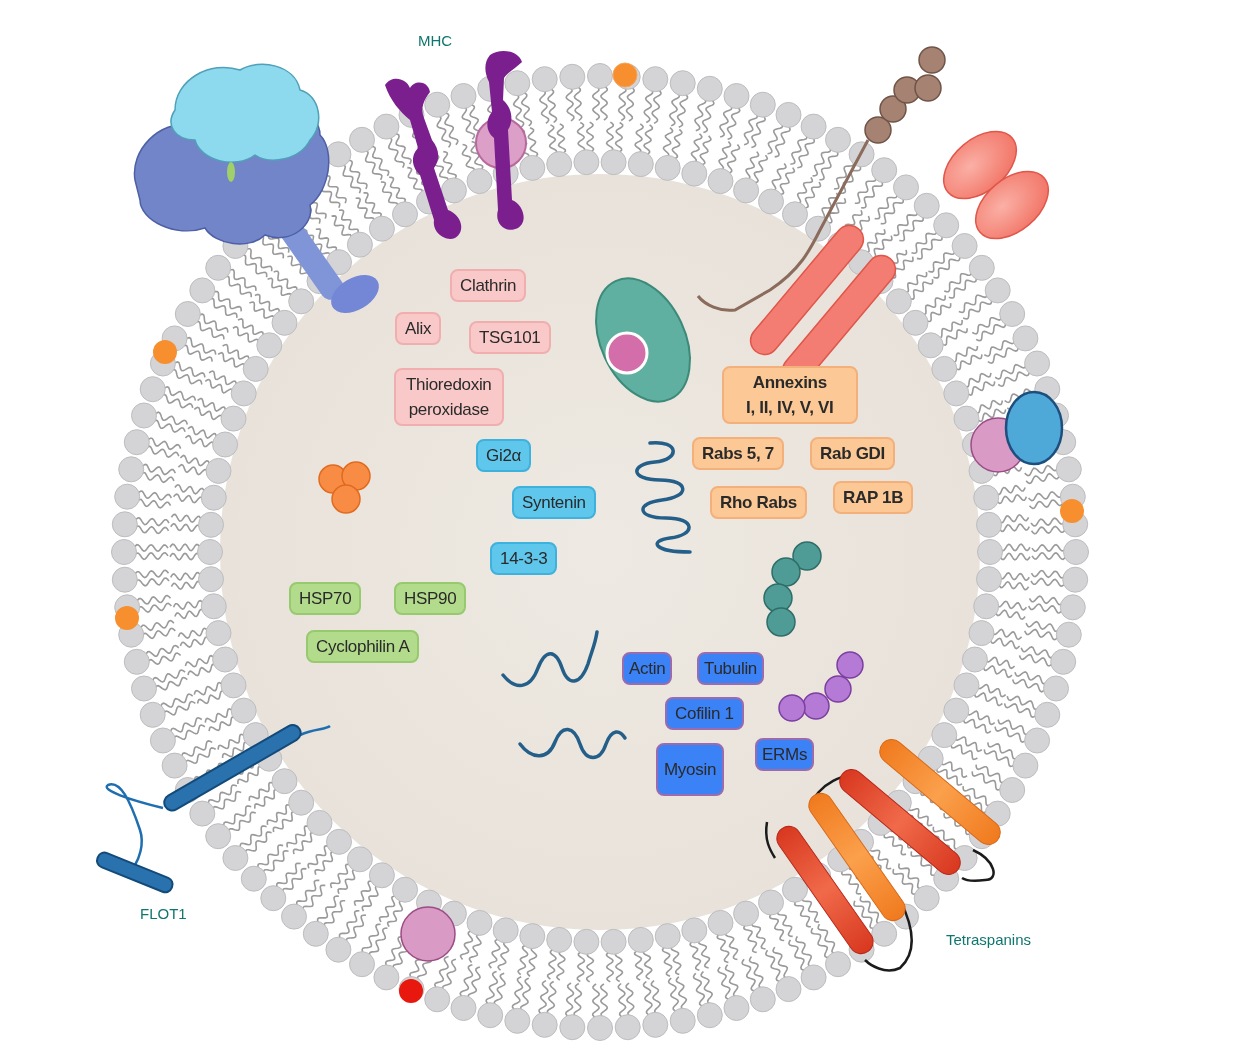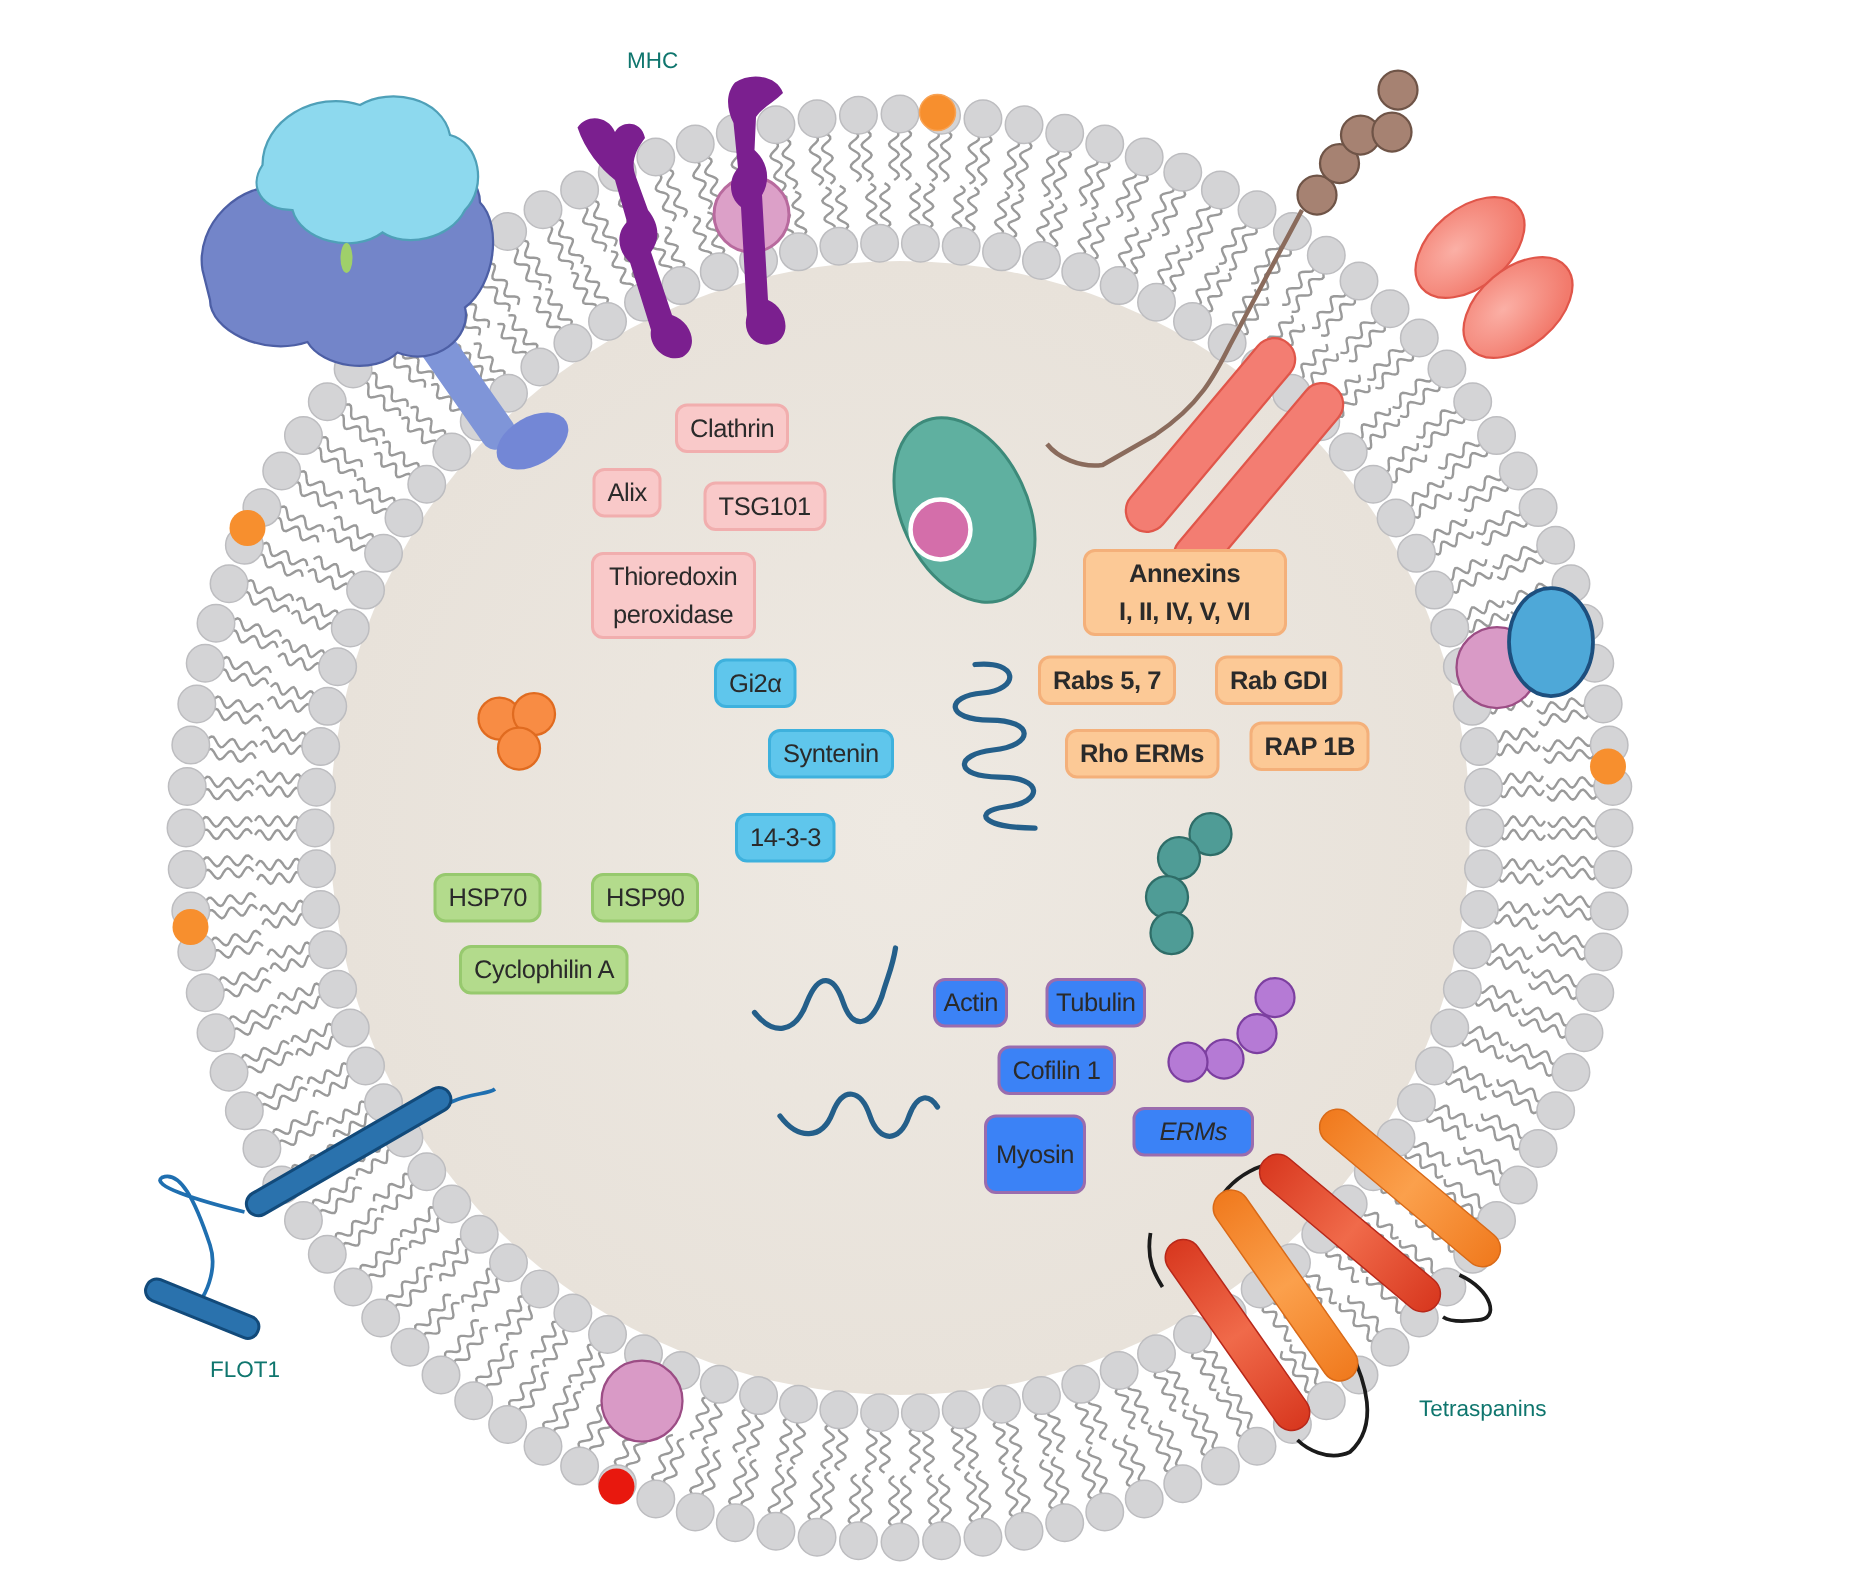--- a/index.html
+++ b/index.html
@@ -740,28 +740,28 @@
   <div>Thioredoxin</div>
   <div>peroxidase</div>
 </div>
 
 <div class="label-box orange" style="left:722px;top:366px;padding:2px 22px;">
   <div>Annexins</div>
   <div>I, II, IV, V, VI</div>
 </div>
 <div class="label-box orange" style="left:692px;top:437px;">Rabs 5, 7</div>
 <div class="label-box orange" style="left:810px;top:437px;">Rab GDI</div>
-<div class="label-box orange" style="left:710px;top:486px;">Rho ERMs</div>
+<div class="label-box orange" style="left:710px;top:486px;">Rho Rabs</div>
 <div class="label-box orange" style="left:833px;top:481px;">RAP 1B</div>
 
 <div class="label-box blue" style="left:476px;top:439px;">Gi2α</div>
 <div class="label-box blue" style="left:512px;top:486px;">Syntenin</div>
 <div class="label-box blue" style="left:490px;top:542px;">14-3-3</div>
 
 <div class="label-box green" style="left:289px;top:582px;">HSP70</div>
 <div class="label-box green" style="left:394px;top:582px;">HSP90</div>
 <div class="label-box green" style="left:306px;top:630px;">Cyclophilin A</div>
 
 <div class="label-box purple" style="left:622px;top:652px;padding:2px 5px;">Actin</div>
 <div class="label-box purple" style="left:697px;top:652px;padding:2px 5px;">Tubulin</div>
 <div class="label-box purple" style="left:665px;top:697px;">Cofilin 1</div>
 <div class="label-box purple" style="left:656px;top:743px;padding:12px 6px;">Myosin</div>
-<div class="label-box purple" style="left:755px;top:738px;padding:2px 16px;font-style:italic;">ERMs</div>
+<div class="label-box purple" style="left:755px;top:738px;padding:2px 5px;">ERMs</div>
 
 </body></html>

